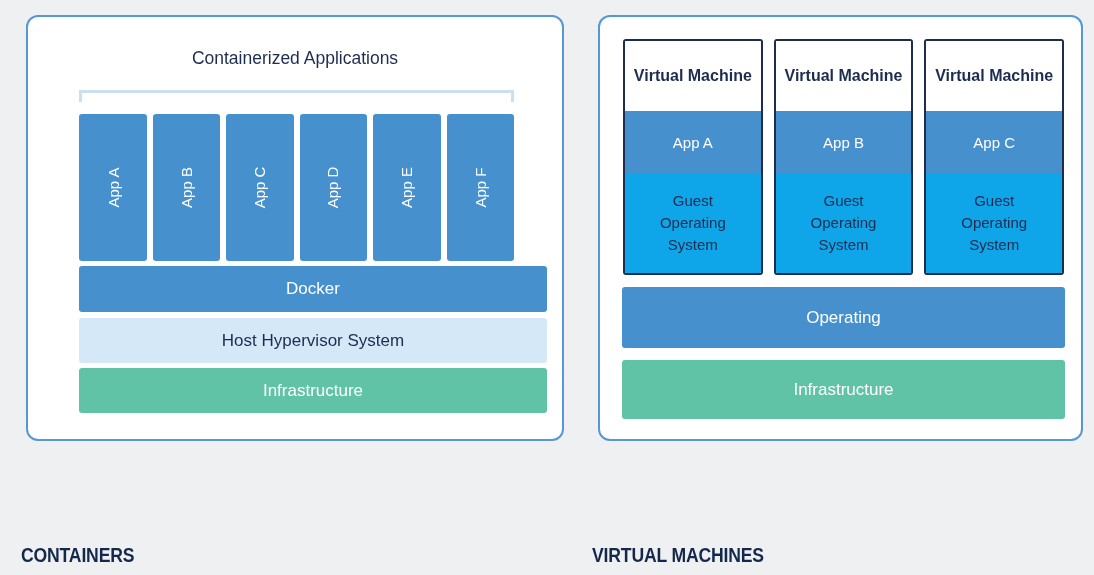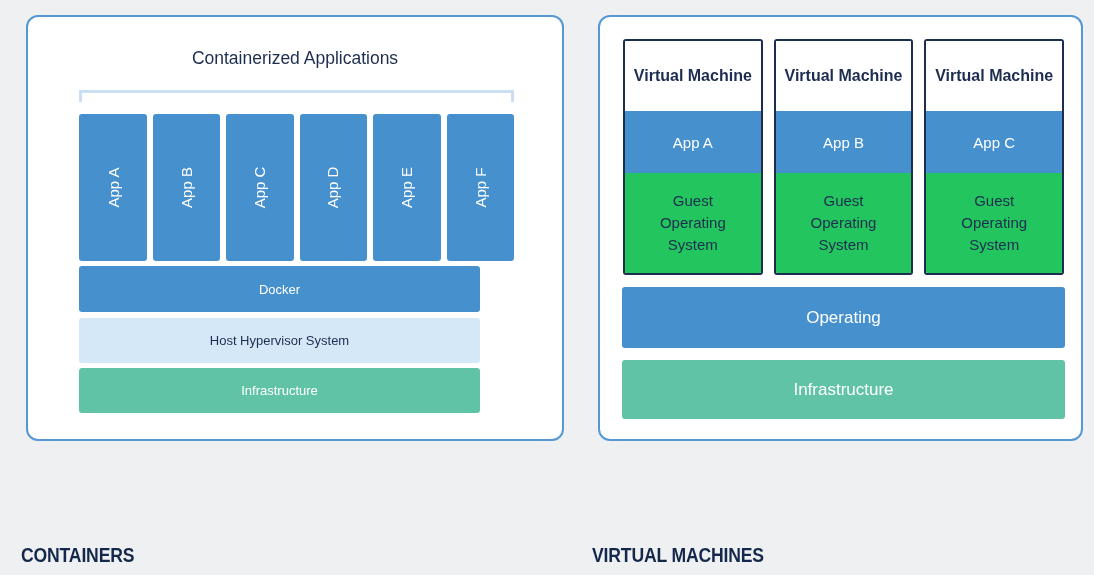--- a/index.html
+++ b/index.html
@@ -59,26 +59,26 @@
   .app-col span {
     transform: rotate(-90deg);
     white-space: nowrap;
     color: #ffffff;
     font-size: 15px;
   }
 
   .bar {
     position: absolute;
     left: 51px;
-    width: 401px;
-    border-radius: 3px;
-    display: flex;
-    align-items: center;
-    justify-content: center;
-    font-size: 13px;
+    width: 468px;
+    border-radius: 3px;
+    display: flex;
+    align-items: center;
+    justify-content: center;
+    font-size: 17px;
   }
   .bar-docker  { top: 249px; height: 46px; background: #4690ce; color: #ffffff; }
   .bar-hostos  { top: 301px; height: 45px; background: #d4e8f8; color: #1d2d50; }
   .bar-infra-l { top: 351px; height: 45px; background: #61c3a6; color: #ffffff; }
 
   .vm-row {
     position: absolute;
     left: 23px; top: 22px;
     width: 441px; height: 236px;
     display: flex;
@@ -107,21 +107,21 @@
     height: 62px;
     background: #4690ce;
     color: #ffffff;
     font-size: 15px;
     display: flex;
     align-items: center;
     justify-content: center;
   }
   .vm-guest {
     flex: 1;
-    background: #22c55e;
+    background: #0ea5e9;
     color: #1d2d50;
     font-size: 15px;
     line-height: 22px;
     display: flex;
     align-items: center;
     justify-content: center;
     text-align: center;
     padding: 16px 14px;
   }
 

